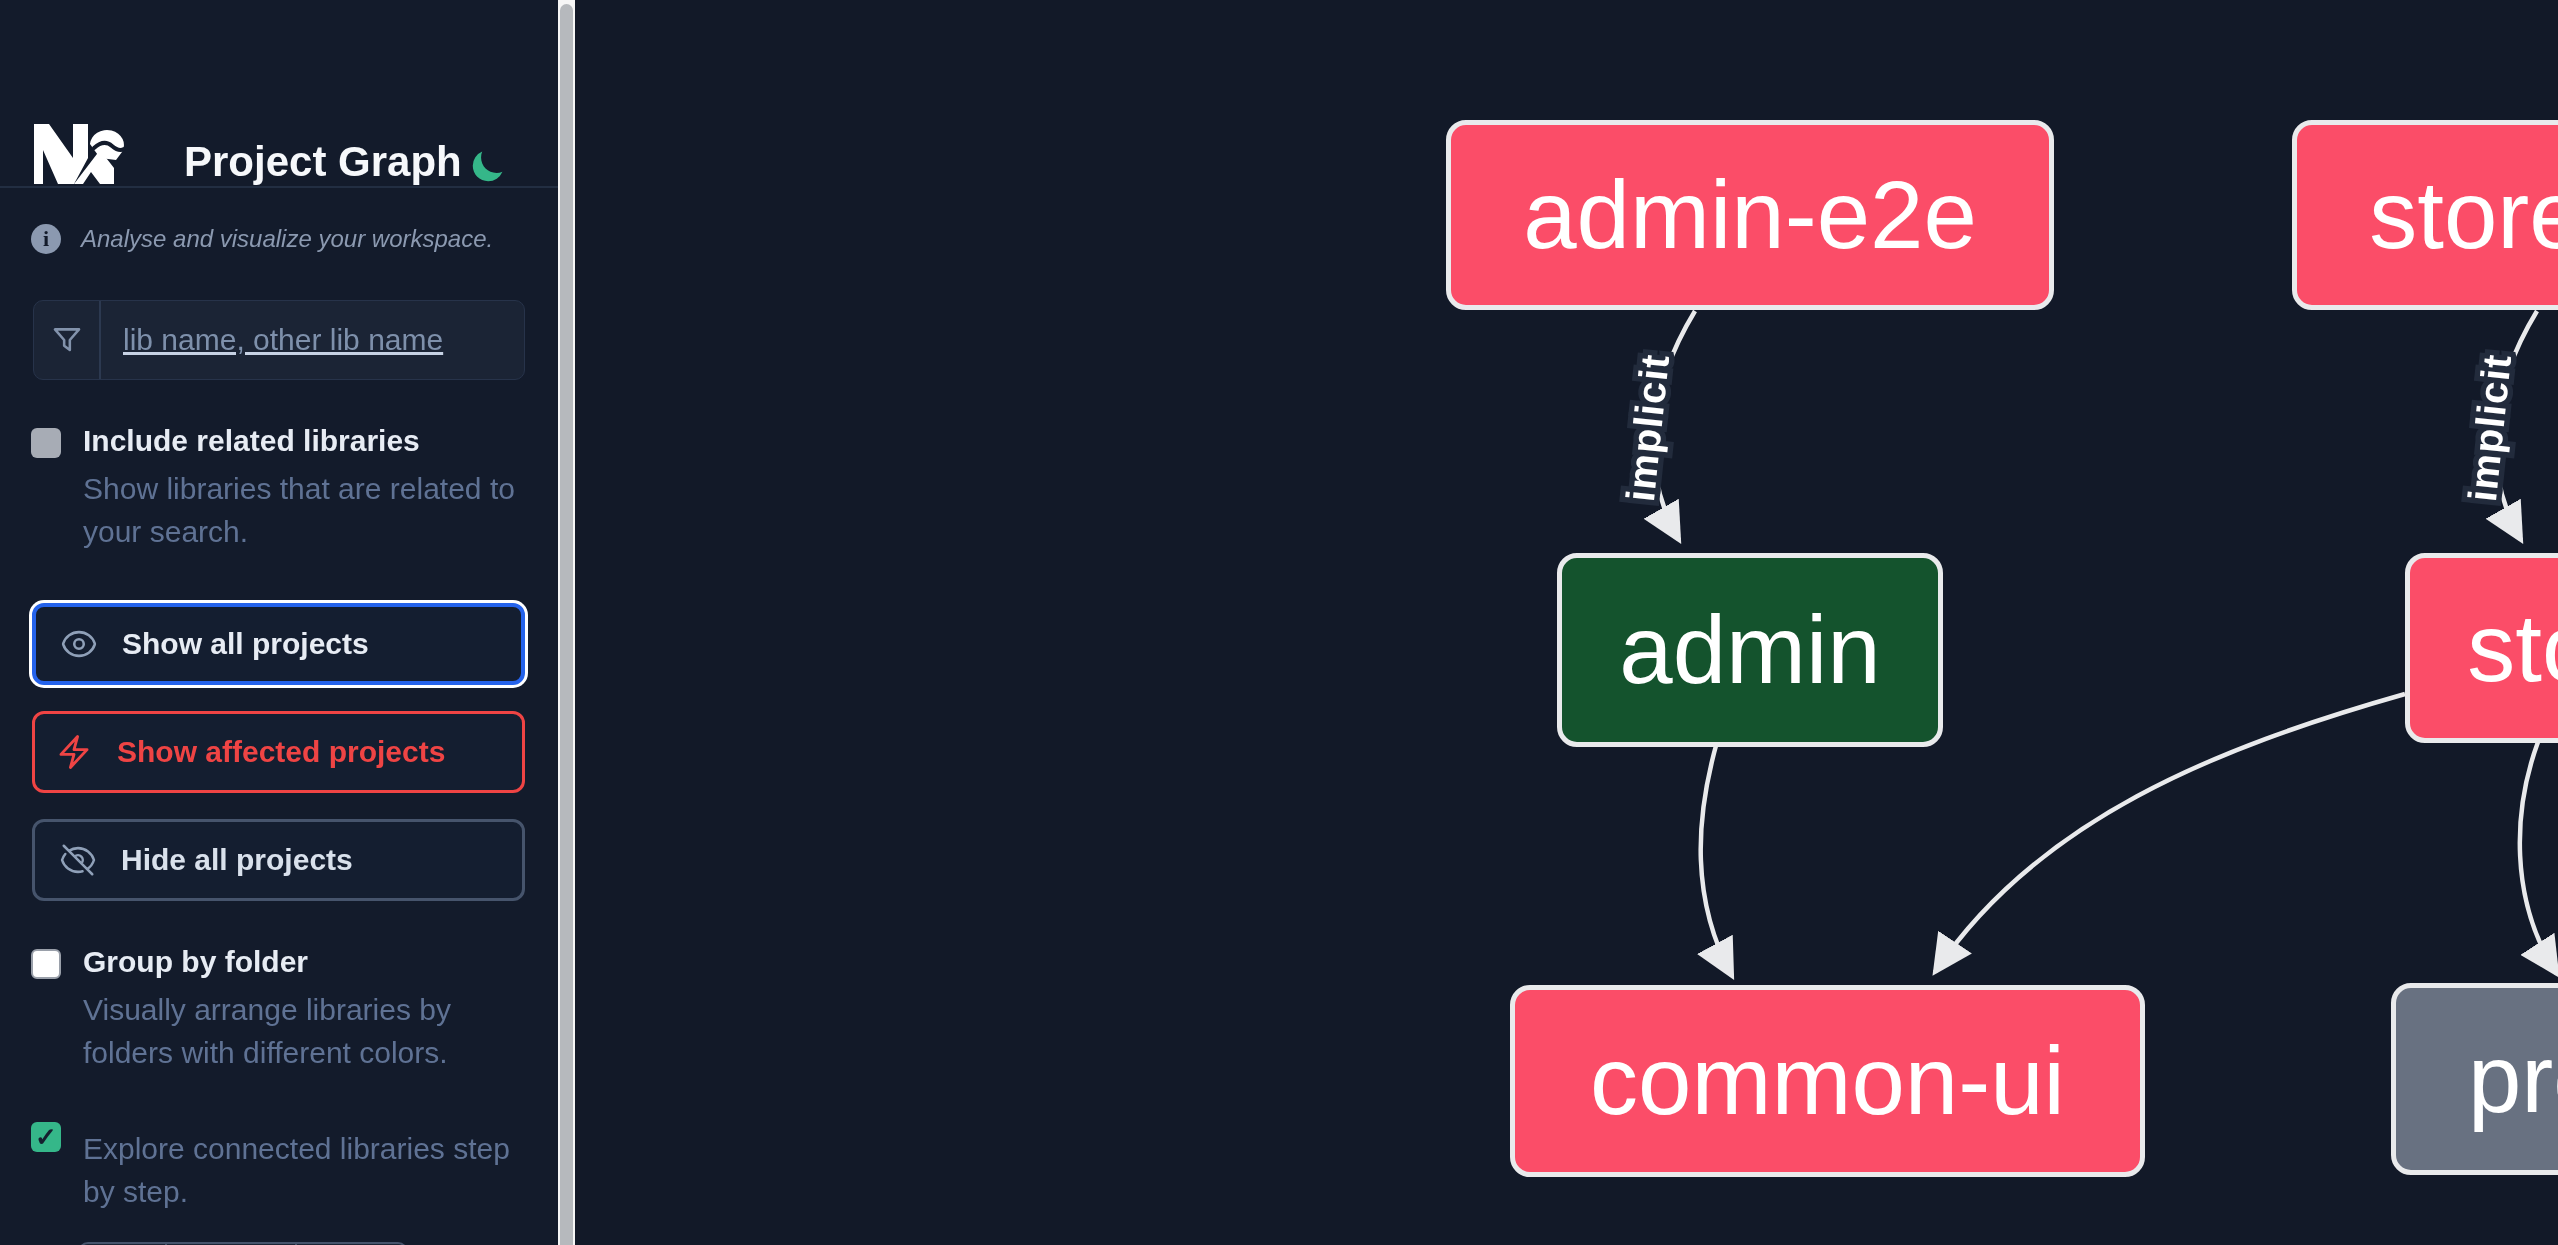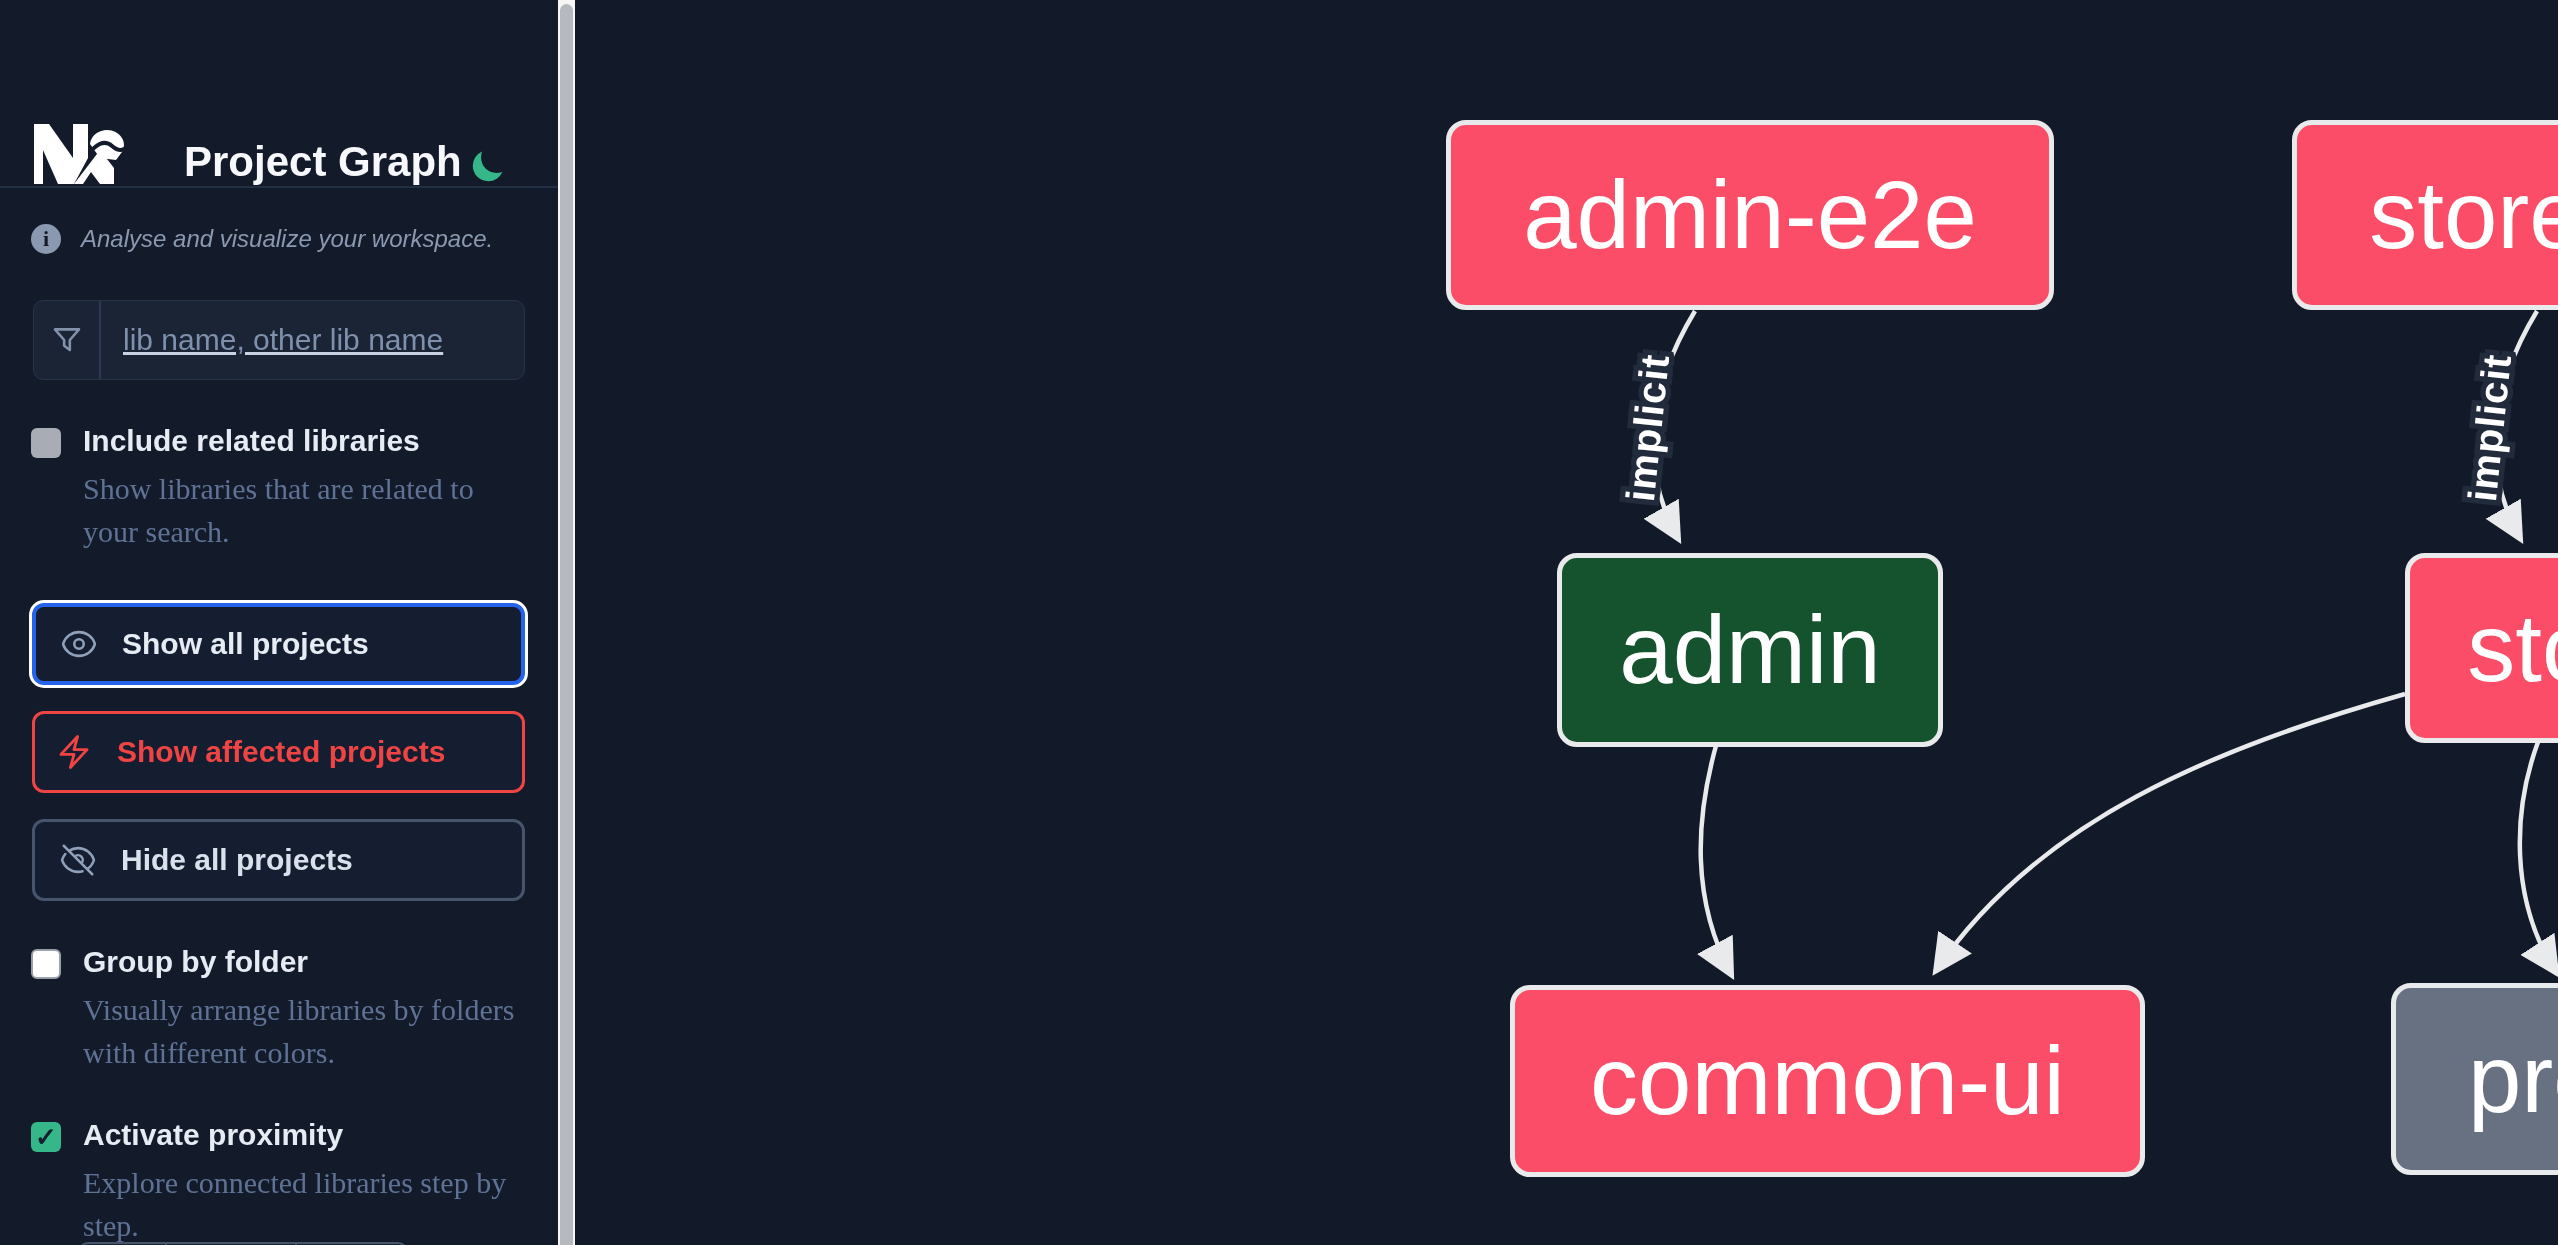--- a/index.html
+++ b/index.html
@@ -41,21 +41,21 @@
 
   .opt-row{display:flex;gap:22px;margin:44px 30px 0 31px;}
   .cb{width:30px;height:30px;border-radius:6px;flex:none;margin-top:4px;
     display:flex;align-items:center;justify-content:center;cursor:pointer;}
   .cb-muted{background:#a7acb5;}
   .cb-plain{background:#ffffff;border:2px solid #9aa0aa;box-sizing:border-box;}
   .cb.checked{background:var(--green);border:none;}
   .cb.checked::after{content:"\2713";color:#15202f;font-size:26px;font-weight:700;}
   .opt-text{width:470px;}
   .opt-label{font-size:30px;font-weight:700;color:#e7ecf4;line-height:34px;}
-  .opt-desc{font-size:30px;color:#5f7294;line-height:43px;margin-top:9px;font-family:Liberation Serif, serif;}
+  .opt-desc{font-size:30px;color:#5f7294;line-height:43px;margin-top:9px;}
 
   .actions{margin:50px 33px 0 32px;}
   .side-btn{display:flex;align-items:center;gap:24px;width:493px;height:82px;box-sizing:border-box;
     border-radius:12px;background:#141e30;padding:0 0 0 24px;cursor:pointer;margin-bottom:26px;
     font-family:"Liberation Sans",sans-serif;font-size:30px;font-weight:700;}
   .btn-focused{border:4px solid var(--blue);box-shadow:0 0 0 3px #ffffff;color:#e7ecf4;}
   .btn-danger{border:3px solid var(--red);color:var(--red);padding-left:20px;}
   .btn-default{border:3px solid #46546c;color:#d9e1ec;}
   .side-btn svg{flex:none;}
 
@@ -176,21 +176,20 @@
       <span class="cb cb-plain"></span>
       <div class="opt-text">
         <div class="opt-label">Group by folder</div>
         <div class="opt-desc">Visually arrange libraries by folders with different colors.</div>
       </div>
     </div>
 
     <div class="opt-row">
       <span class="cb cb-plain checked"></span>
       <div class="opt-text">
-        <div class="opt-label">Activate proximity</div>
         <div class="opt-desc">Explore connected libraries step by step.</div>
       </div>
     </div>
 
     <div class="stepper">
       <span class="div1"></span>
       <span class="div2"></span>
     </div>
   </div>
 

